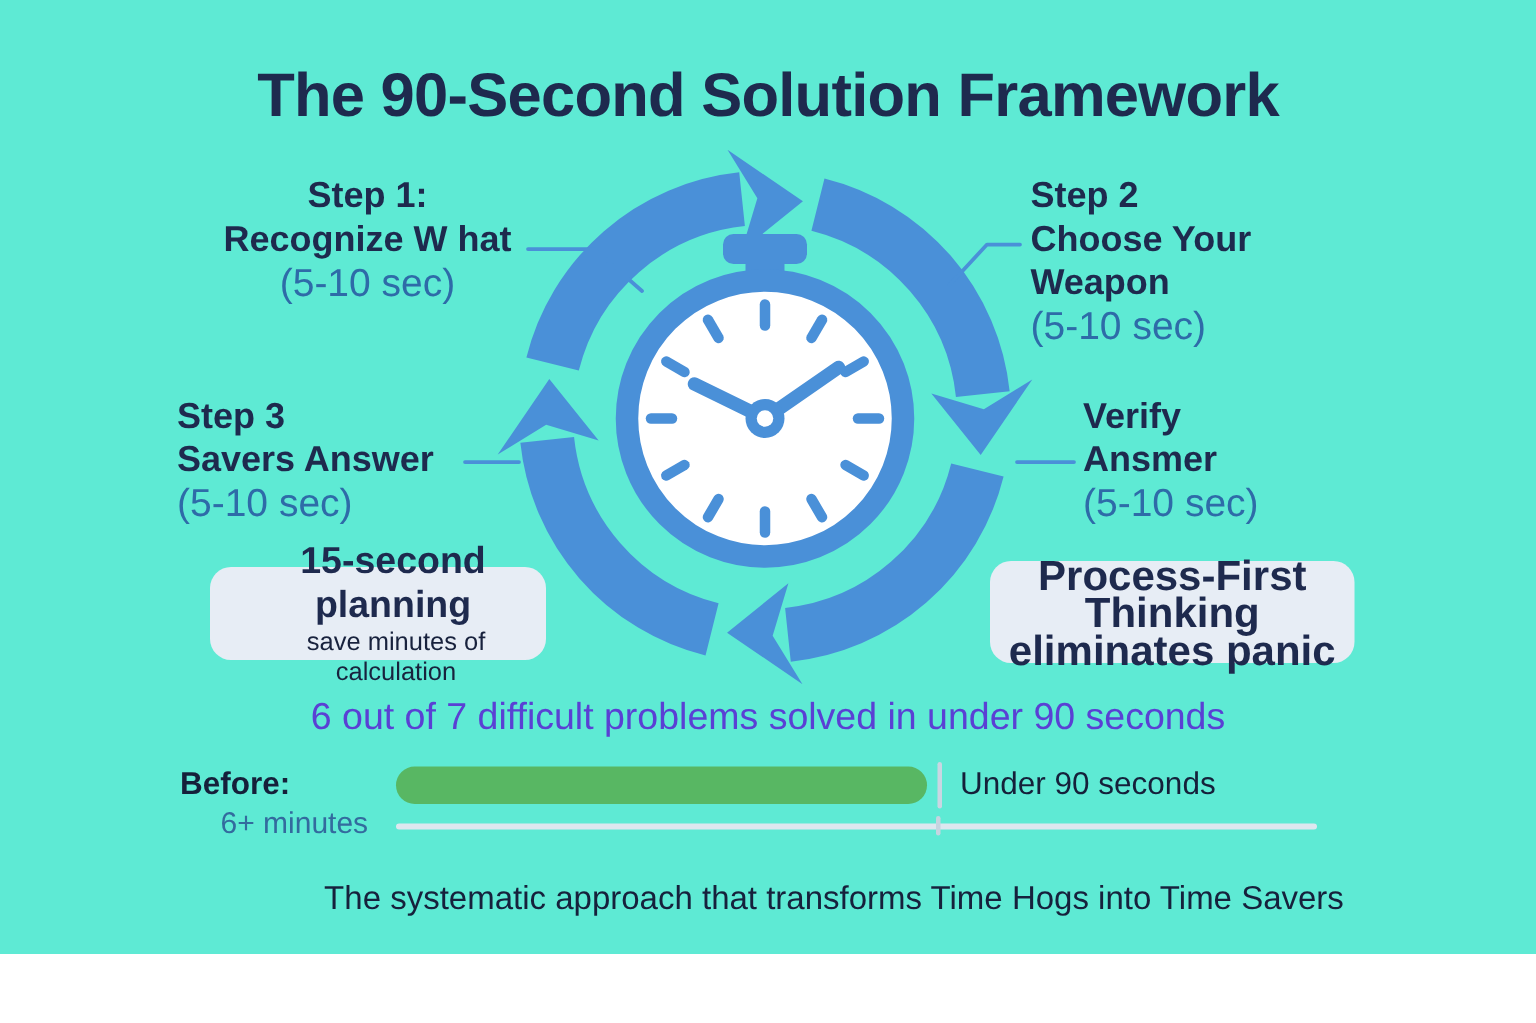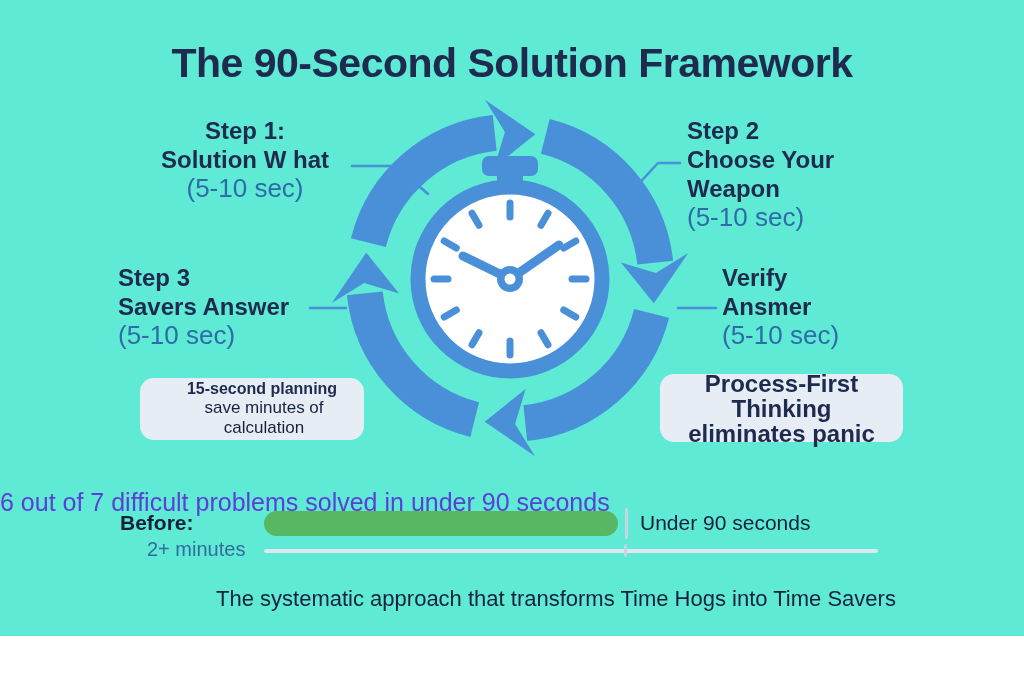--- a/index.html
+++ b/index.html
@@ -19,28 +19,28 @@
   .step4 { left:722px; top:263px; text-align:left; }
 
   .cycle-svg { position:absolute; left:330px; top:98px; width:360px; height:360px; }
   .connector-svg { position:absolute; left:0; top:0; width:1024px; height:682px; pointer-events:none; }
 
   .callout {
     position:absolute; background:#e7edf5; border-radius:14px; color:#1e2a4e;
     text-align:center; display:flex; flex-direction:column; justify-content:center;
   }
   .callout1 { left:140px; top:378px; width:224px; height:62px; }
-  .callout1 .c-line1 { font-size:16px; font-weight:700;padding-left:20px; }
+  .callout1 .c-line1 { font-size:25px; font-weight:700;padding-left:20px; }
   .callout1 .c-line2 { font-size:17px; font-weight:400; color:#18223d;padding-left:24px; }
   .callout2 { left:660px; top:374px; width:243px; height:68px; }
-  .callout2 .c-line1, .callout2 .c-line2 { font-size:24px; font-weight:600; line-height:25px;text-align:center; }
+  .callout2 .c-line1, .callout2 .c-line2 { font-size:28px; font-weight:600; line-height:25px;text-align:center; }
 
   .highlight {
-    position:absolute; top:464px; left:0; width:100%; text-align:left;
-    font-size:25px; font-weight:500; color:#5a40d4;margin-top:24px;
+    position:absolute; top:464px; left:0; width:100%; text-align:center;
+    font-size:25px; font-weight:500; color:#5a40d4;
   }
   .before-label {
     position:absolute; left:120px; top:511px; width:136px; text-align:left;
     font-size:21px; font-weight:600; color:#15203a;
   }
   .bar { position:absolute; left:264px; top:511px; width:354px; height:25px; background:#58b763; border-radius:13px; }
   .divider { position:absolute; left:625px; top:508px; width:3px; height:31px; background:#c9d6e2; border-radius:2px; }
   .result-label { position:absolute; left:640px; top:511px; font-size:21px; font-weight:500; color:#15203a; }
   .duration-label { position:absolute; left:147px; top:538px; font-size:20px; font-weight:500; color:#336b9e; }
   .track { position:absolute; left:264px; top:549px; width:614px; height:4px; background:#dde7ef; border-radius:2px; }
@@ -94,21 +94,21 @@
     <g fill="none" stroke="#4a90d8" stroke-width="2.5" stroke-linecap="round" stroke-linejoin="round">
       <polyline points="352,166 396,166 428,194"></polyline>
       <polyline points="680,163 658,163 633,190"></polyline>
       <line x1="310" y1="308" x2="346" y2="308"></line>
       <line x1="678" y1="308" x2="716" y2="308"></line>
     </g>
   </svg>
 
   <div class="step step1">
     <div>Step 1:</div>
-    <div>Solution W hat</div>
+    <div>Recognize W hat</div>
     <div class="time">(5-10 sec)</div>
   </div>
 
   <div class="step step2">
     <div>Step 2</div>
     <div>Choose Your</div>
     <div>Weapon</div>
     <div class="time">(5-10 sec)</div>
   </div>
 
@@ -133,19 +133,19 @@
     <div class="c-line1">Process-First Thinking</div>
     <div class="c-line2">eliminates panic</div>
   </div>
 
   <div class="highlight">6 out of 7 difficult problems solved in under 90 seconds</div>
 
   <div class="before-label">Before:</div>
   <div class="bar"></div>
   <div class="divider"></div>
   <div class="result-label">Under 90 seconds</div>
-  <div class="duration-label">2+ minutes</div>
+  <div class="duration-label">6+ minutes</div>
   <div class="track"></div>
   <div class="track-tick"></div>
 
   <div class="footer">The systematic approach that transforms Time Hogs into Time Savers</div>
 
 </div>
 
 </body></html>

